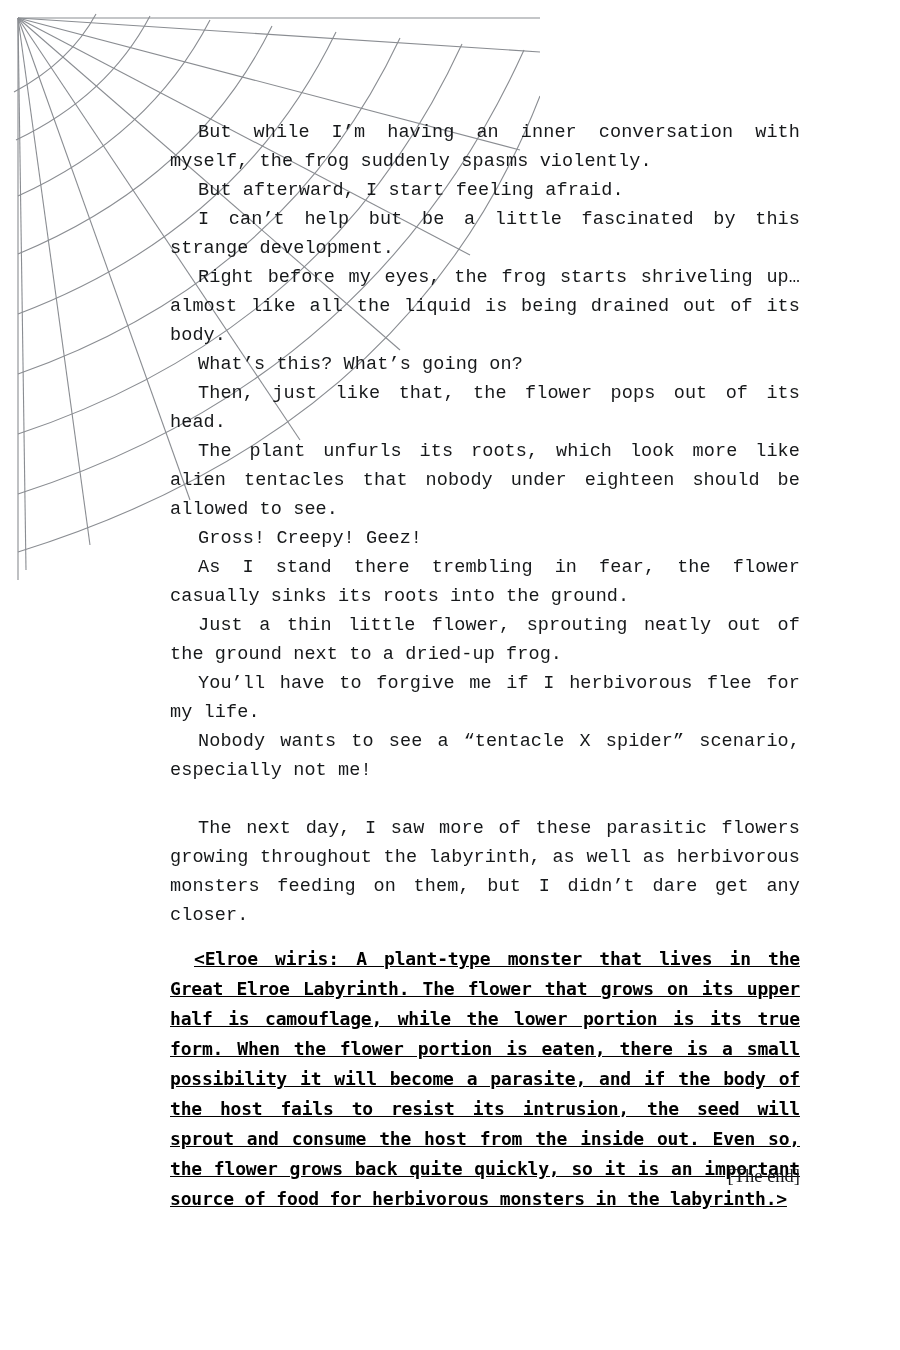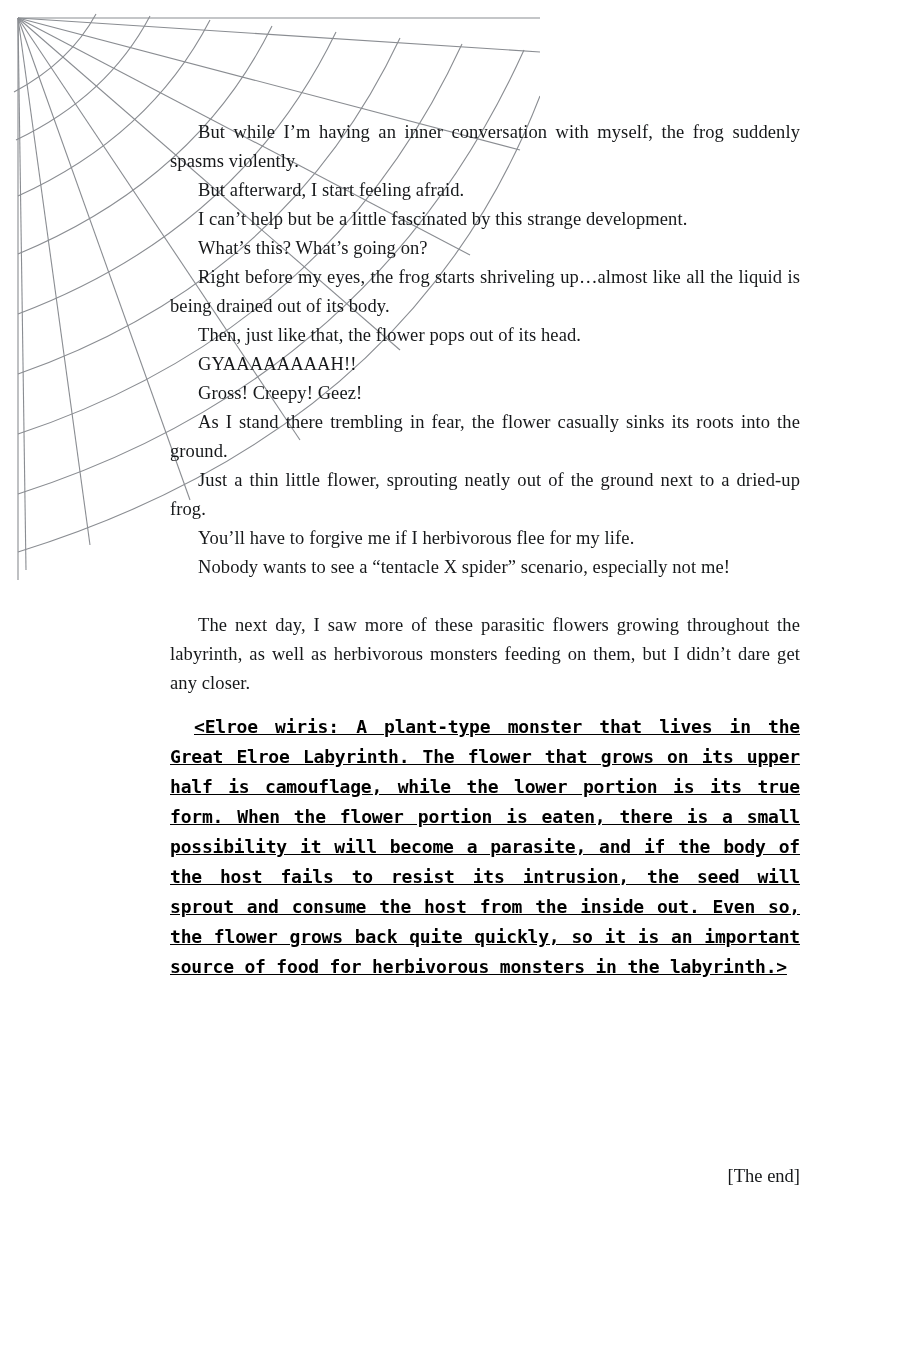--- a/index.html
+++ b/index.html
@@ -35,20 +35,21 @@
   }
 
   .para {
     margin: 0;
     font-size: 18.5px;
     line-height: 29px;
     text-indent: 28px;
     text-align: justify;
     letter-spacing: 0.1px;
     color: #16181a;
+    font-family: Liberation Mono, monospace;
   }
 
   .gap-block {
     height: 29px;
   }
 
   
   #status-block {
     margin-top: 14px;
     font-family: "DejaVu Sans Mono", monospace;
@@ -101,24 +102,24 @@
     <path d="M 524 50 Q 374 380 18 494"></path>
     <path d="M 540 96 Q 410 430 18 552"></path>
   </g>
 </svg>
 
 <div id="page-body">
 
   <p class="para">But while I’m having an inner conversation with myself, the frog suddenly spasms violently.</p>
   <p class="para">But afterward, I start feeling afraid.</p>
   <p class="para">I can’t help but be a little fascinated by this strange development.</p>
+  <p class="para">Right before my eyes, the frog starts shriveling up…almost like all the liquid is being drained out of its body.</p>
   <p class="para">What’s this? What’s going on?</p>
-  <p class="para">Right before my eyes, the frog starts shriveling up…almost like all the liquid is being drained out of its body.</p>
   <p class="para">Then, just like that, the flower pops out of its head.</p>
-  <p class="para">GYAAAAAAAAH!!</p>
+  <p class="para">The plant unfurls its roots, which look more like alien tentacles that nobody under eighteen should be allowed to see.</p>
   <p class="para">Gross! Creepy! Geez!</p>
   <p class="para">As I stand there trembling in fear, the flower casually sinks its roots into the ground.</p>
   <p class="para">Just a thin little flower, sprouting neatly out of the ground next to a dried-up frog.</p>
   <p class="para">You’ll have to forgive me if I herbivorous flee for my life.</p>
   <p class="para">Nobody wants to see a “tentacle X spider” scenario, especially not me!</p>
 
   <div class="gap-block"></div>
 
   <p class="para">The next day, I saw more of these parasitic flowers growing throughout the labyrinth, as well as herbivorous monsters feeding on them, but I didn’t dare get any closer.</p>
 

